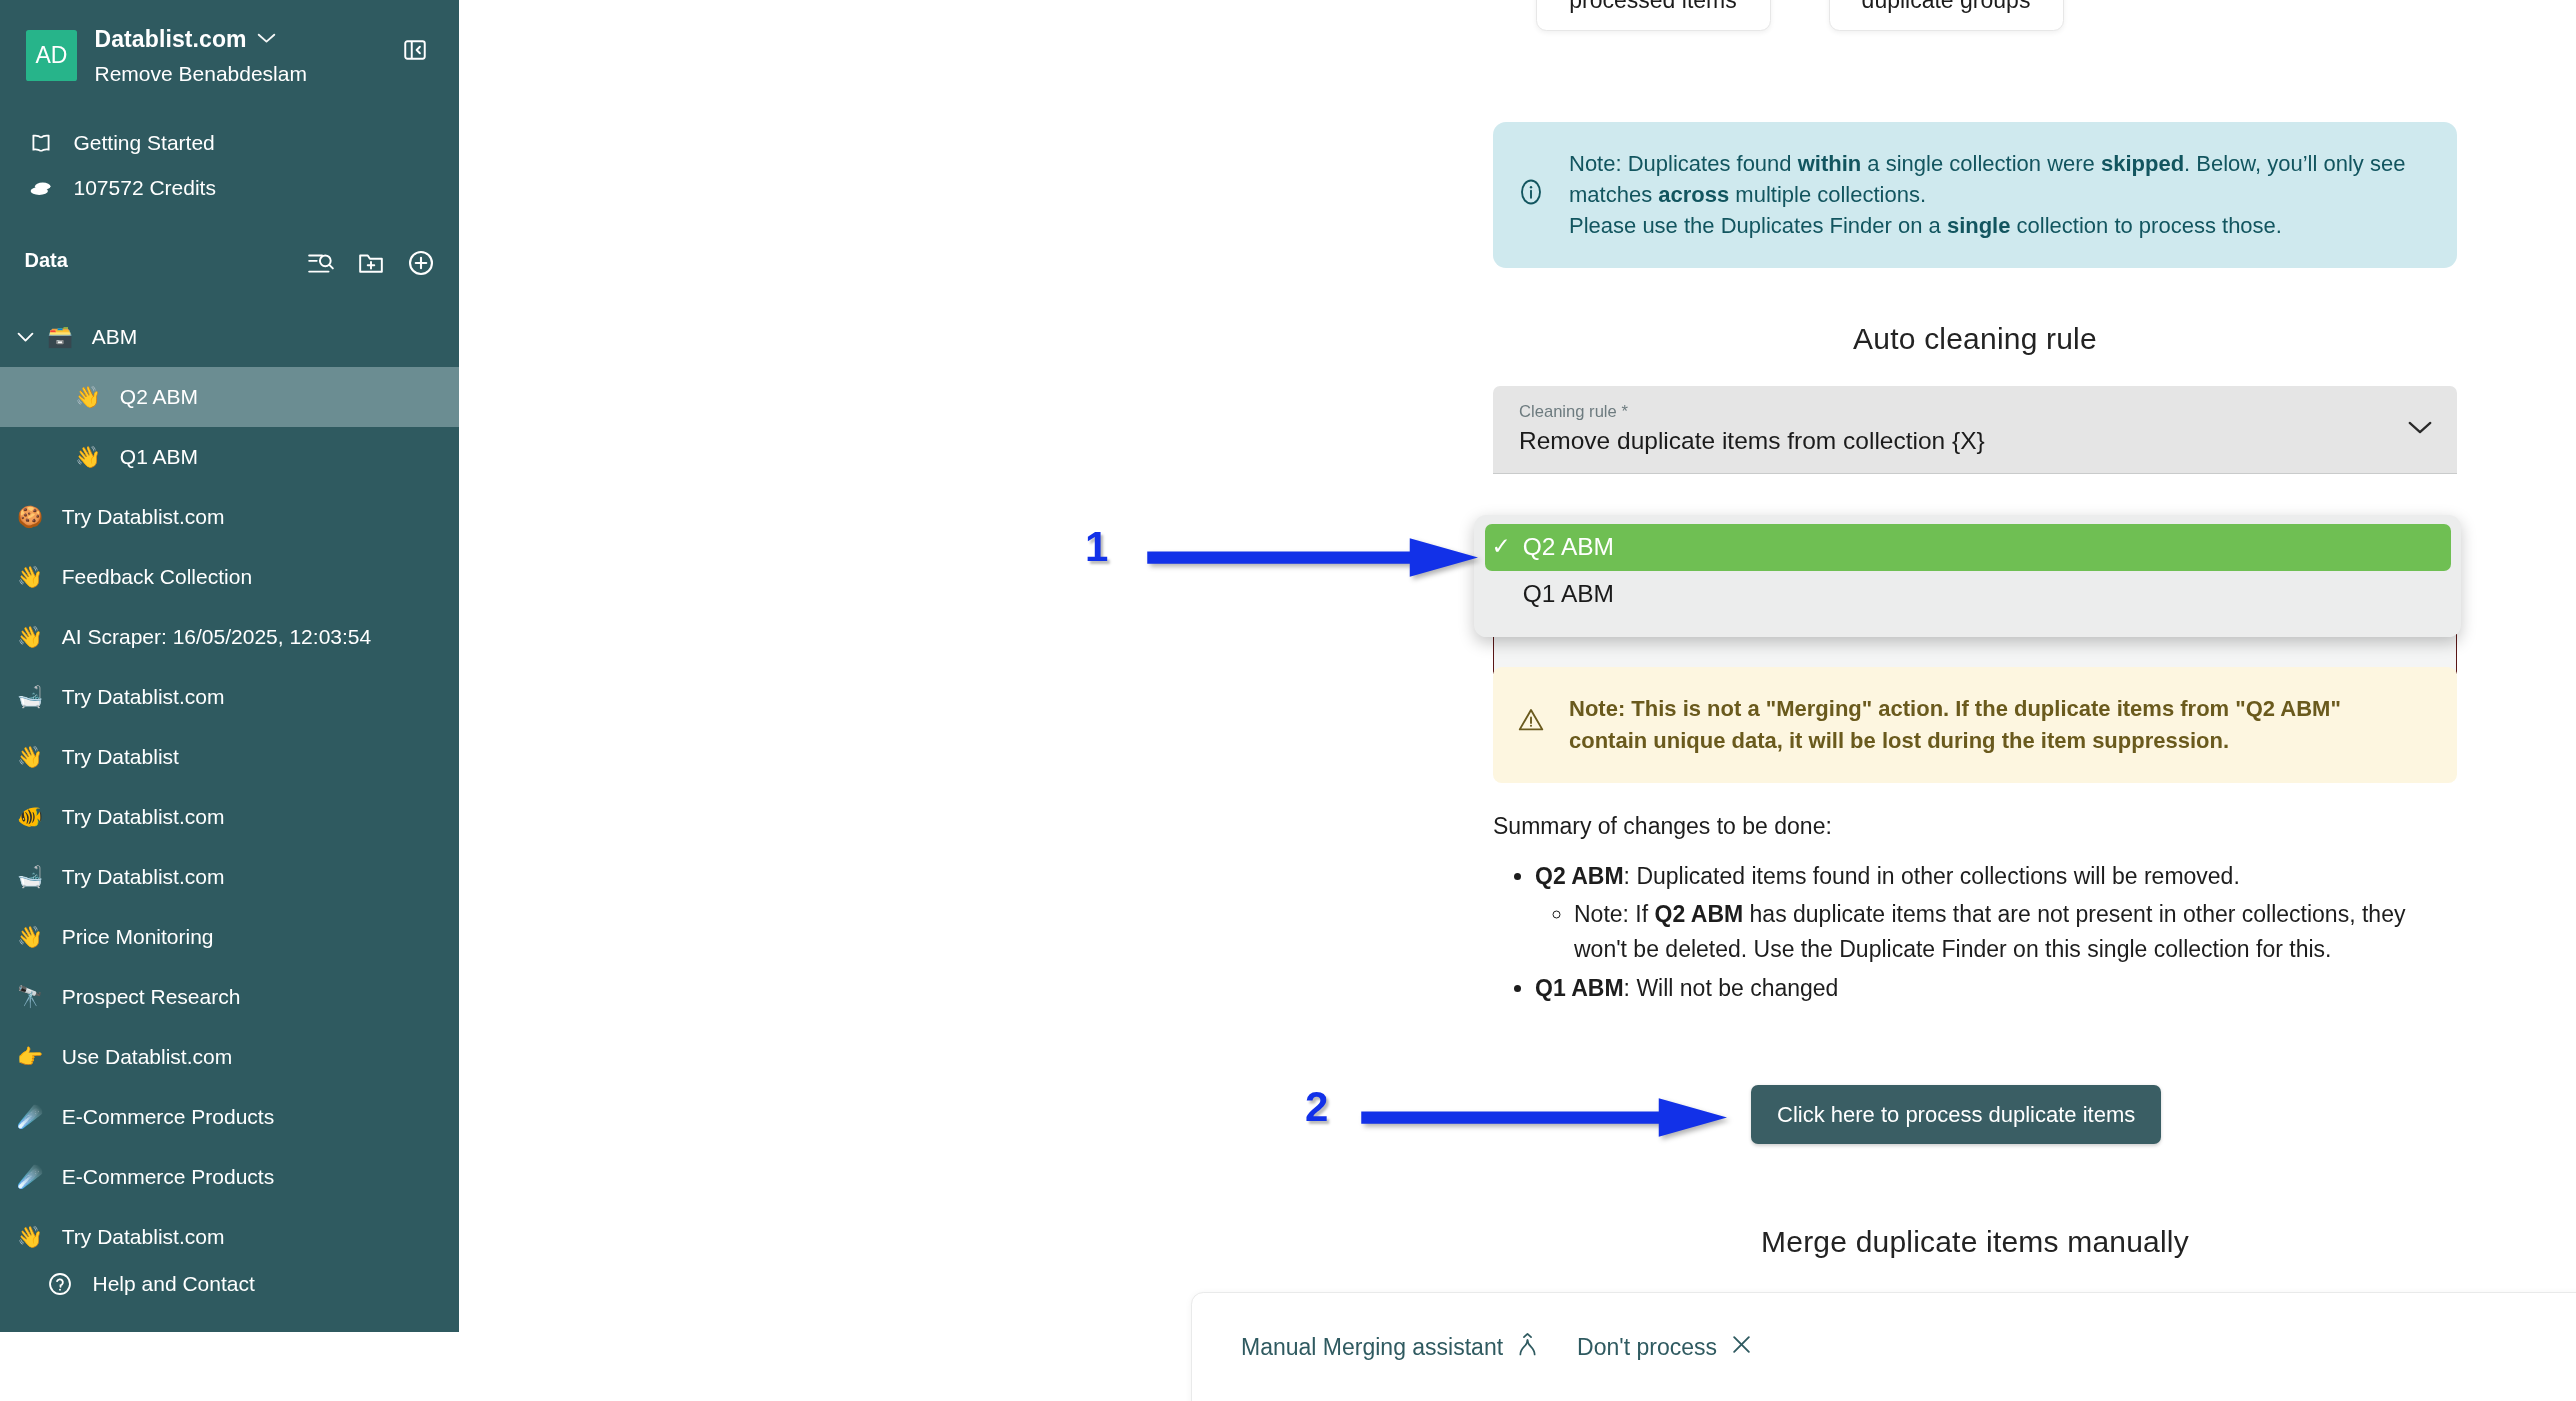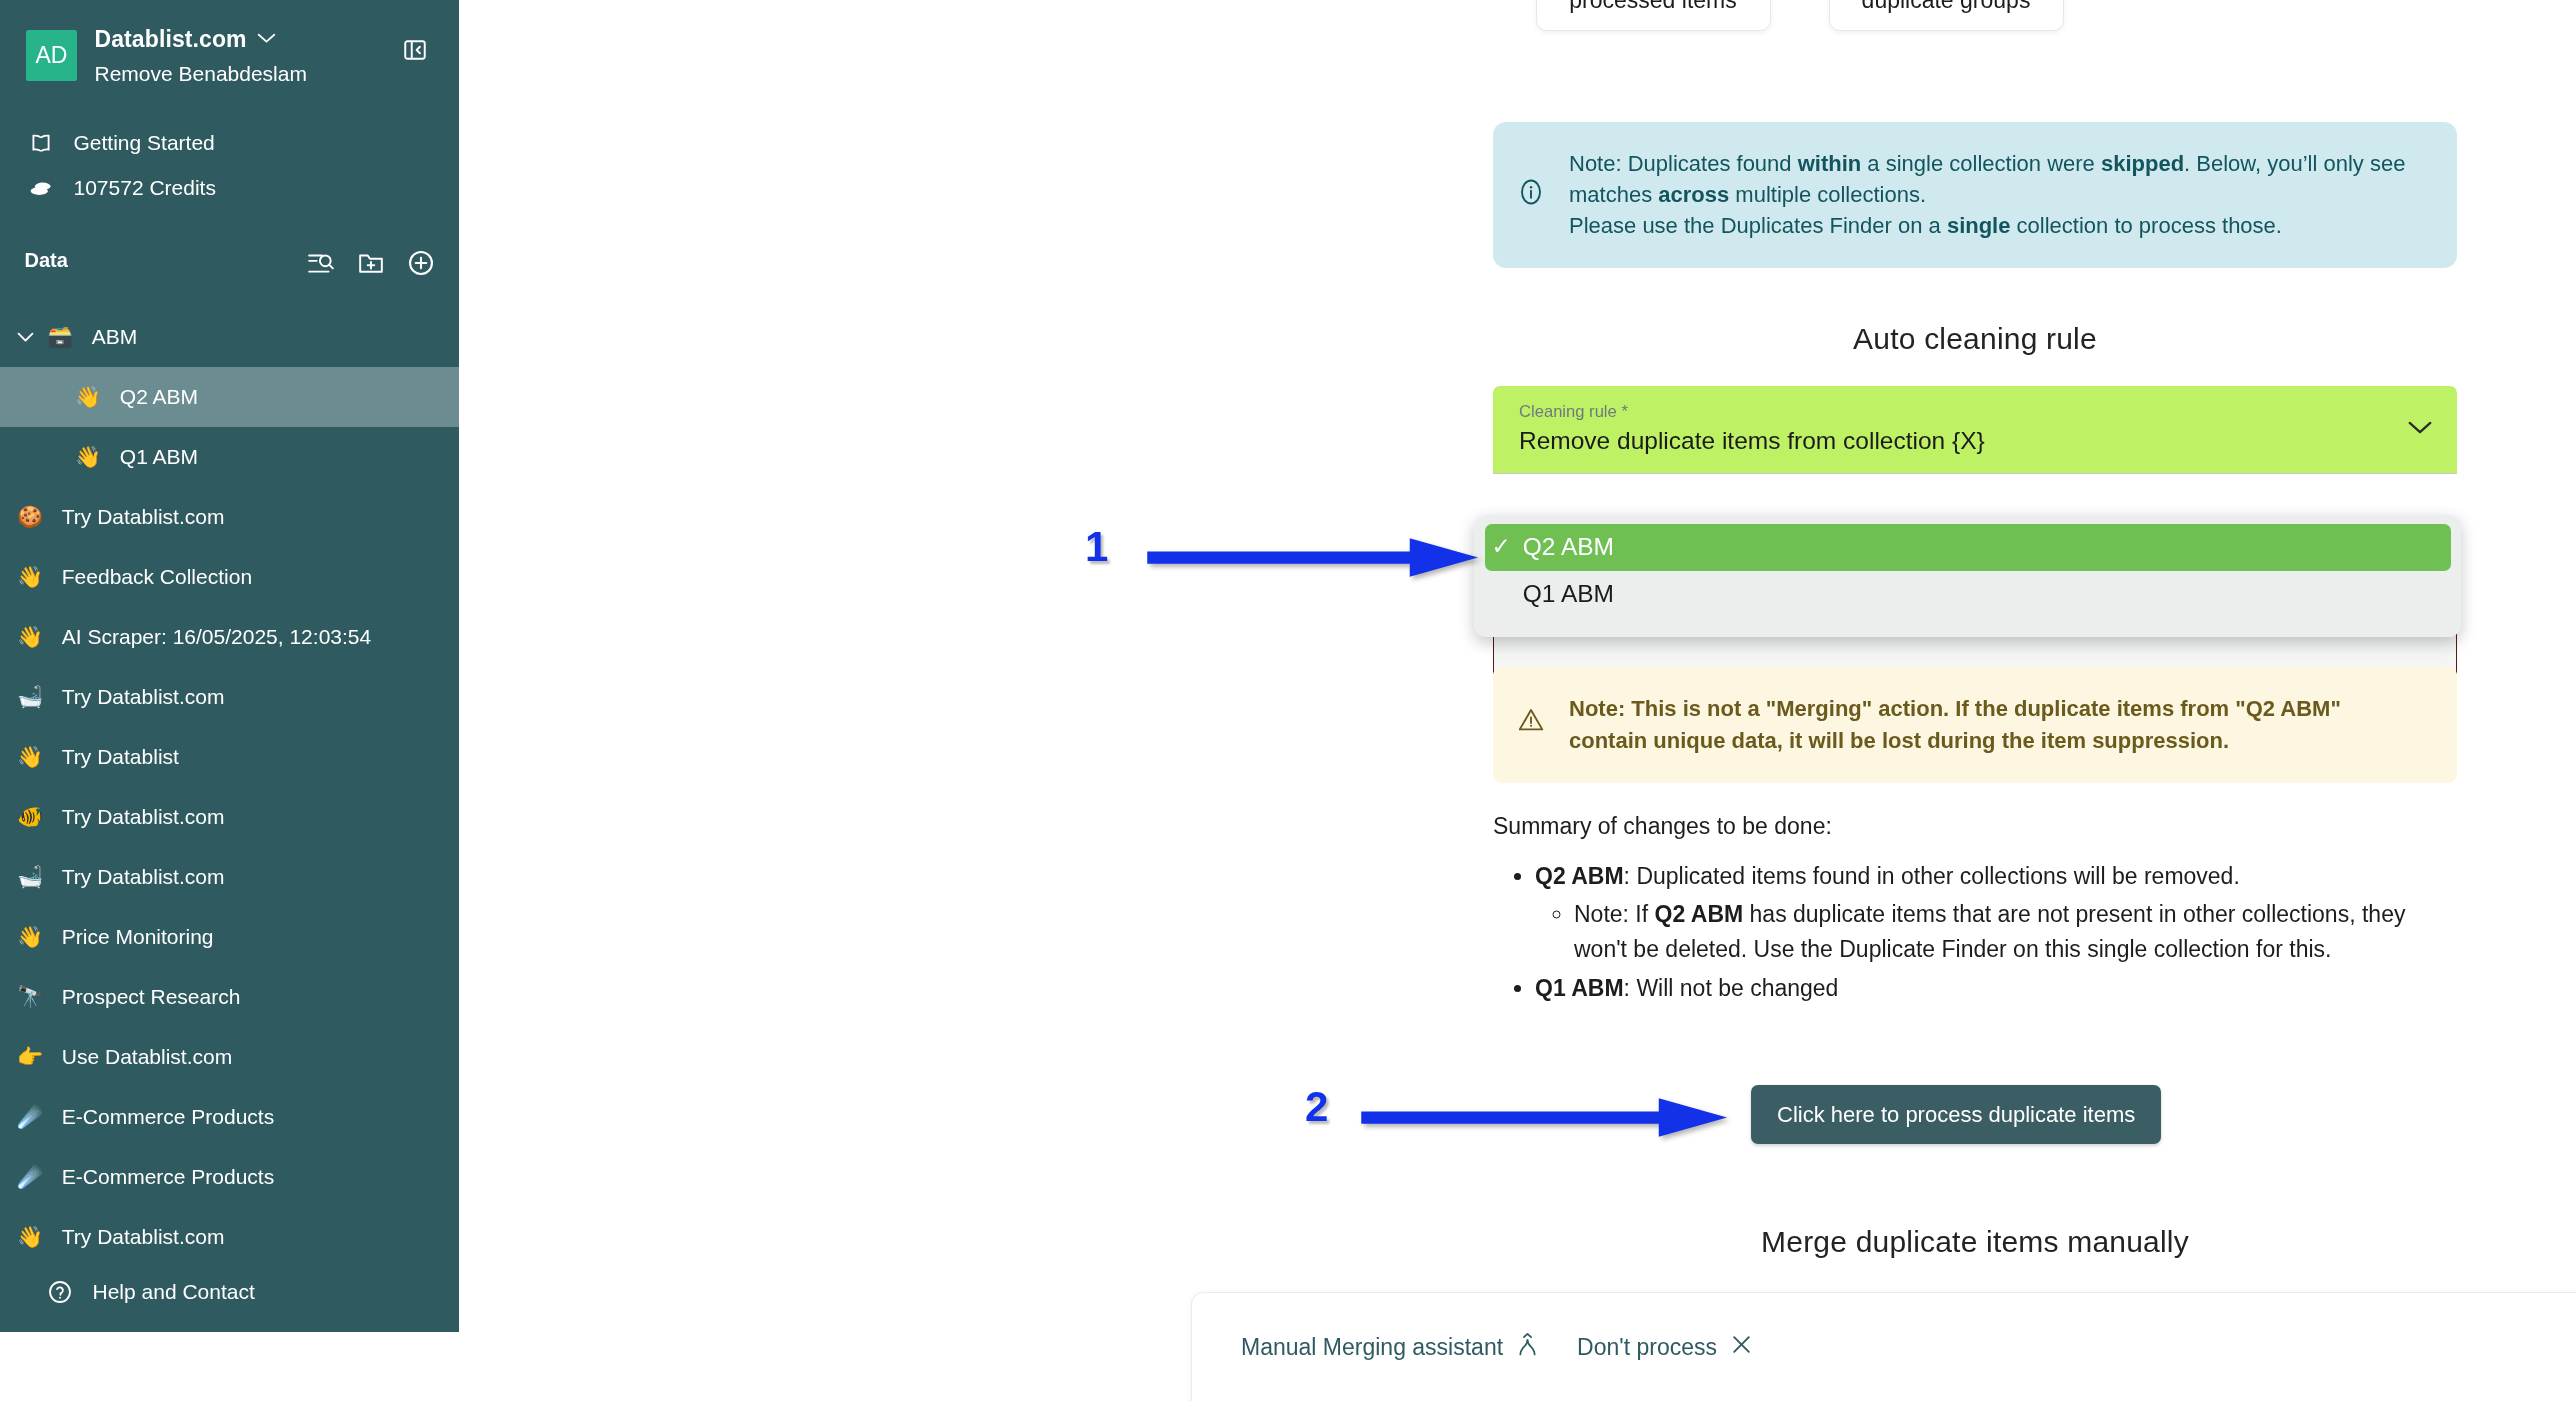--- a/index.html
+++ b/index.html
@@ -93,21 +93,21 @@
   }
   .info-box .i-ico { flex: 0 0 30px; margin-top: 1.8px; }
   .info-box b { font-weight: bold; }
 
   .section-title {
     text-align: center; font-size: 30px; color: #232323;
     font-weight: 400; letter-spacing: 0.2px;
   }
 
   .field {
-    background: #bef264; border-radius: 7px 7px 0 0;
+    background: #e5e5e5; border-radius: 7px 7px 0 0;
     border-bottom: 0.9px solid #c9cbcb;
     padding: 16px 26px 17.5px 26px; position: relative;
   }
   .field-label { font-size: 16.6px; color: #6d7b7f; margin-bottom: 5.3px; }
   .field-value { font-size: 24.5px; color: #1b1b1b; }
   .field-chevron {
     position: absolute; right: 24.5px; top: 50%; transform: translateY(-50%);
   }
 
   .field-err {
@@ -334,21 +334,21 @@
           <span class="tree-emoji">☄️</span>
           <span class="tree-label">E-Commerce Products</span>
         </div>
         <div class="tree-row root">
           <span class="indent"></span>
           <span class="tree-emoji">👋</span>
           <span class="tree-label">Try Datablist.com</span>
         </div>
       </div>
 
-    <div class="nav-row" style="position:absolute; left:0; bottom:17px;padding-left:45px;">
+    <div class="nav-row" style="position:absolute; left:0; bottom:25px;padding-left:45px;">
       <span class="ico">
         <svg width="26" height="26" viewBox="0 0 24 24" fill="none" stroke="#fff" stroke-width="1.7">
           <circle cx="12" cy="12" r="9.2"></circle>
           <path d="M9.3 9.3 a2.8 2.8 0 1 1 3.2 3.9 v1.3" stroke-linecap="round"></path>
           <circle cx="12" cy="17.2" r="0.9" fill="#fff" stroke="none"></circle>
         </svg>
       </span>
       <span>Help and Contact</span>
     </div>
 

